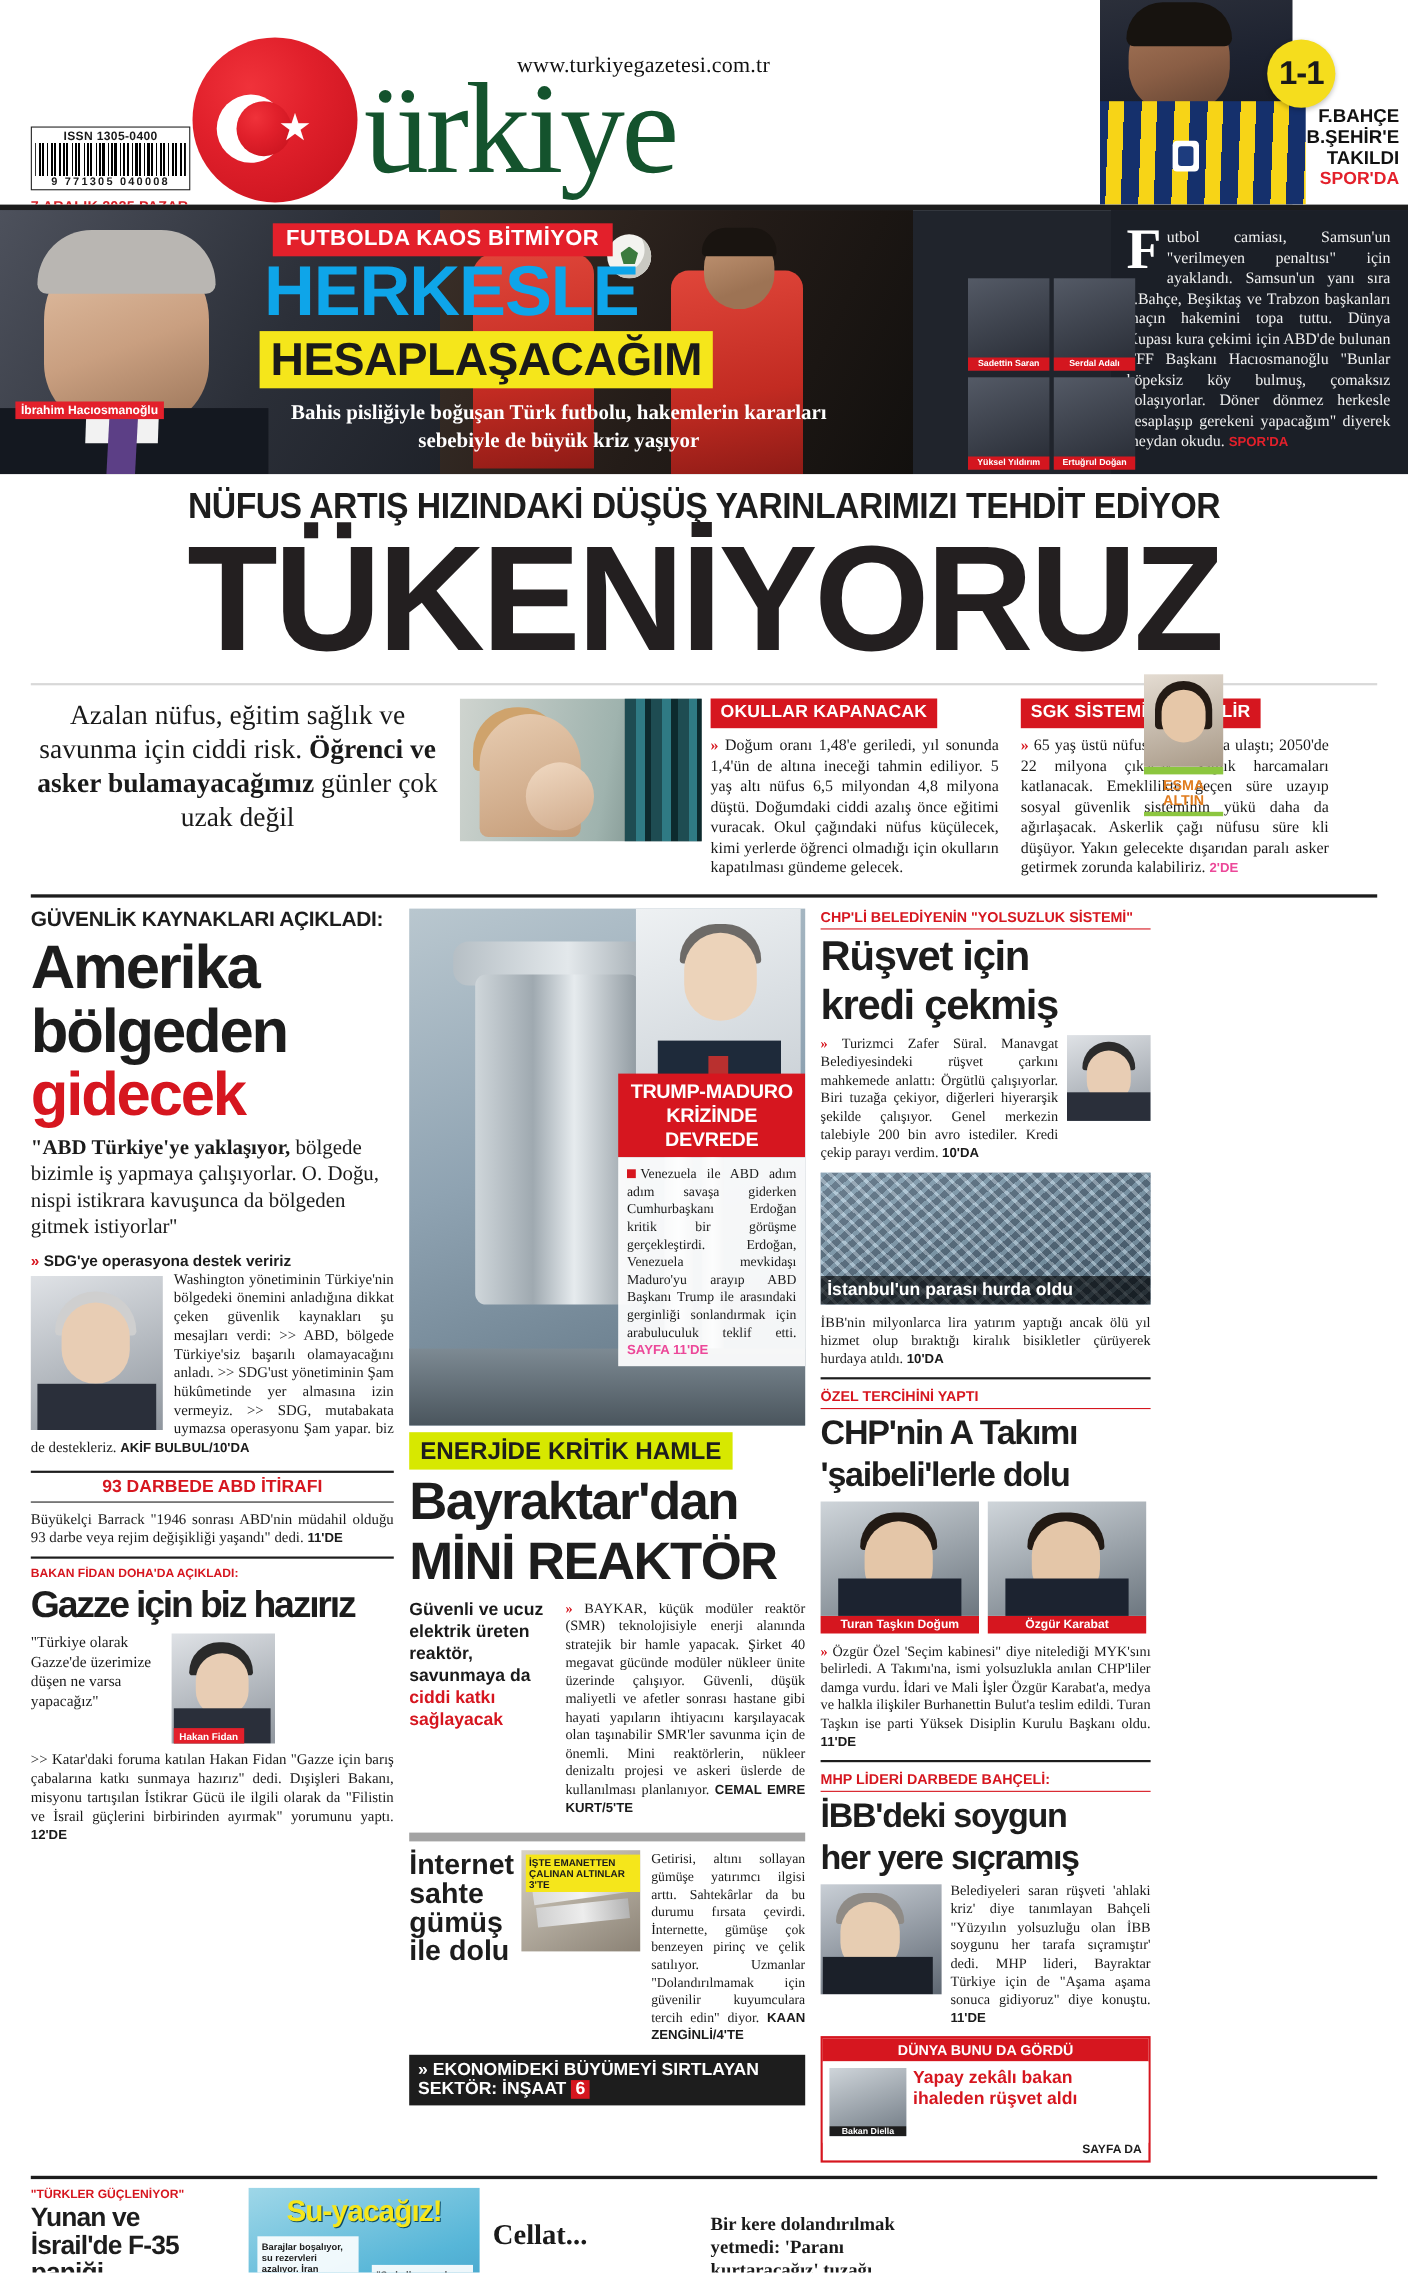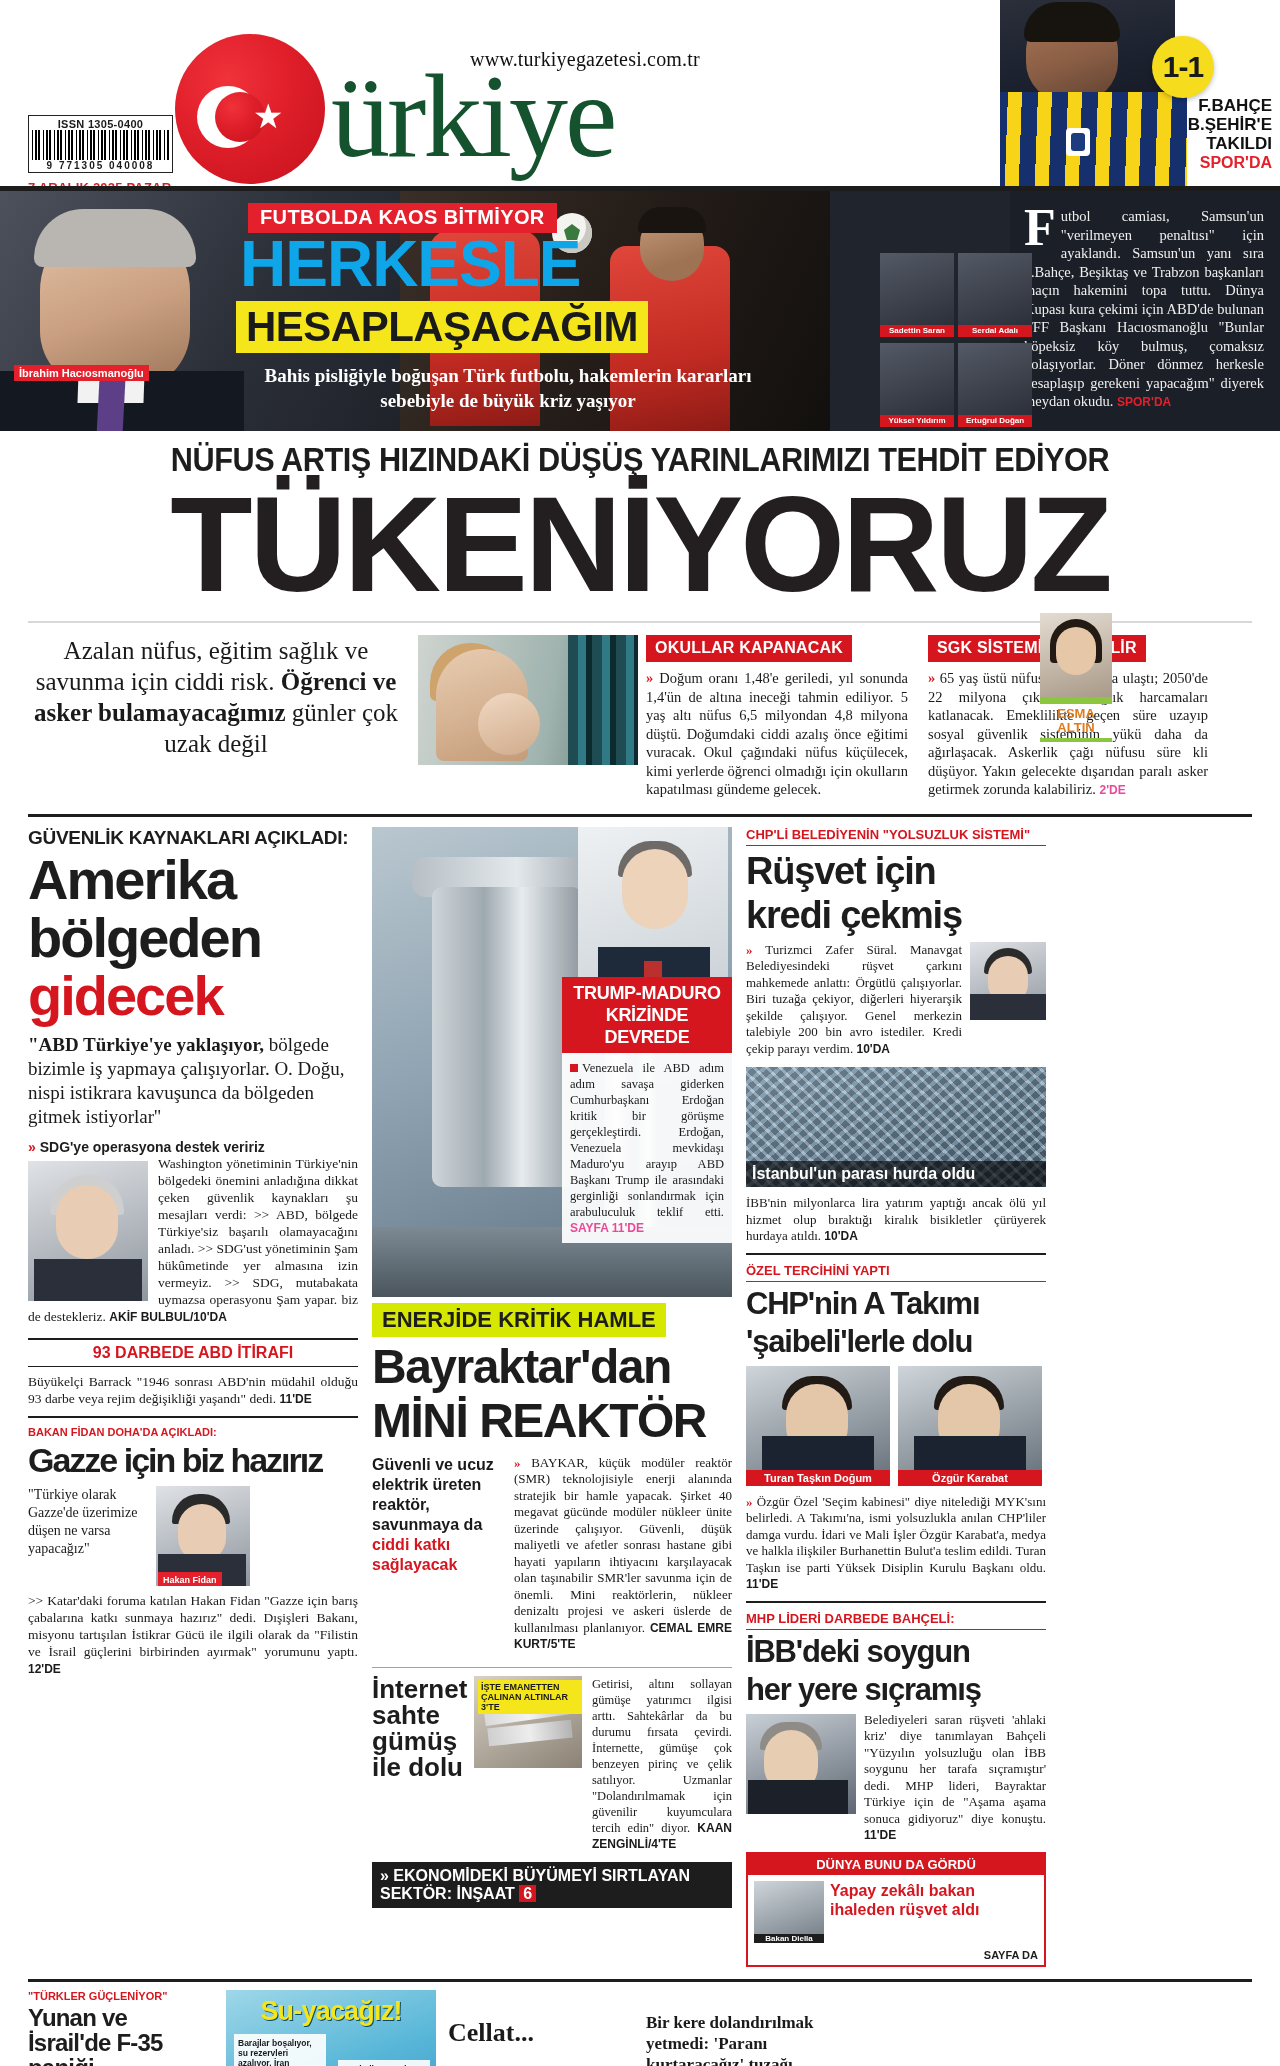--- a/index.html
+++ b/index.html
@@ -198,21 +198,21 @@
 
   .energy-tab { background:#d7e800; color:#1d1d1d; font-family:"Liberation Sans",sans-serif; font-weight:700;
     font-size:22px; line-height:26px; padding: 4px 10px; display:inline-block; margin-top:6px; }
   .bayraktar-h { font-family:"Liberation Sans",sans-serif; font-weight:700; font-size:48px; line-height:48px;
     color:#1d1d1d; letter-spacing:-1.5px; margin-top:6px; }
   .b-two { display:flex; gap:12px; margin-top:10px; }
   .b-left { width: 130px; font-family:"Liberation Sans",sans-serif; font-weight:700; font-size:16px; line-height:20px; }
   .b-left .rd { color:#d6161f; }
   .b-right { flex:1; font-family:"Liberation Serif",serif; font-size:13px; line-height:16.5px; text-align:justify; }
 
-  .internet-row { display:flex; gap:10px; margin-top:14px; border-top:1px solid #a3a3a3; padding-top:8px; }
+  .internet-row { display:flex; gap:10px; margin-top:14px; border-top:8px solid #a3a3a3; padding-top:8px; }
   .int-h { width: 92px; font-family:"Liberation Sans",sans-serif; font-weight:700; font-size:26px; line-height:26px; color:#1d1d1d; }
   .int-ph { width: 108px; height: 92px; position:relative; overflow:hidden; background:linear-gradient(150deg,#d8d2c6,#8b8275); }
   .int-ph .bar1 { position:absolute; left:10px; top:24px; width:88px; height:20px; background:linear-gradient(90deg,#d9d9d9,#f4f4f4,#bdbdbd); transform:rotate(-8deg); }
   .int-ph .bar2 { position:absolute; left:14px; top:48px; width:84px; height:18px; background:linear-gradient(90deg,#cfcfcf,#ededed,#b3b3b3); transform:rotate(-6deg); }
   .int-tag { position:absolute; left:4px; top:4px; background:#f5e61b; font-family:"Liberation Sans",sans-serif;
     font-weight:700; font-size:9px; line-height:10px; padding:2px 3px; }
   .int-tx { flex:1; font-family:"Liberation Serif",serif; font-size:12.5px; line-height:16px; text-align:justify; }
 
   .eko-bar { background:#1d1d1d; color:#fff; font-family:"Liberation Sans",sans-serif; font-weight:700;
     font-size:16px; padding: 5px 8px; margin-top:10px; }

